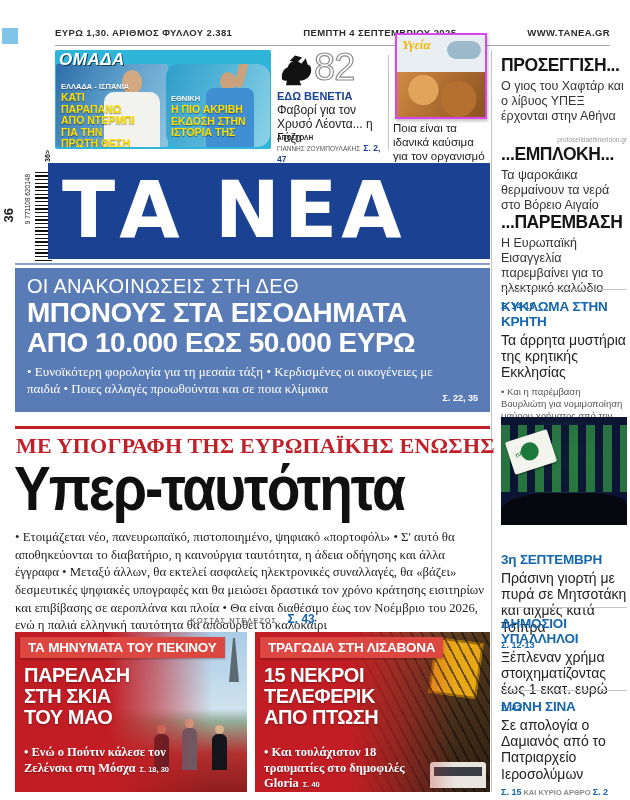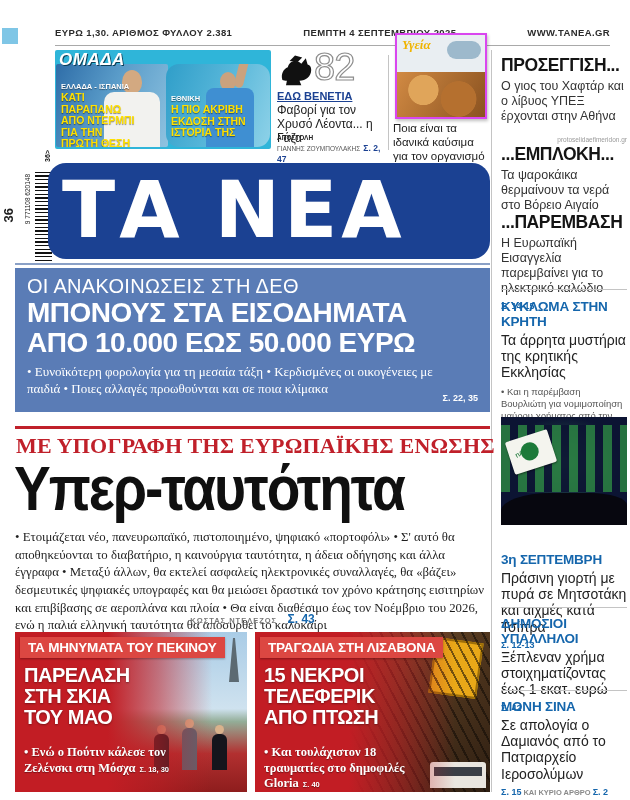--- a/index.html
+++ b/index.html
@@ -40,21 +40,21 @@
   .scard1 .txt{top:18px;width:76px;}
   .scard2 .txt{top:30px;width:88px;}
   .sk{font-size:7.5px;font-weight:700;color:#fff;margin-bottom:1px;text-shadow:0 1px 1px rgba(0,0,0,.45);}
   .st{font-size:10.5px;font-weight:800;color:#ffe000;line-height:1.1;text-shadow:0 1px 1px rgba(0,0,0,.45);}
 
   
   .venice{left:277px;top:52px;width:106px;height:100px;}
   .lion{position:absolute;left:0;top:2px;}
   .fest-num{position:absolute;left:37px;top:-6px;font-size:38px;font-weight:400;color:transparent;
             -webkit-text-stroke:1.2px #8d8d8d;letter-spacing:-1px;}
-  .venice-kicker{position:absolute;left:0;top:38px;font-size:11px;font-weight:800;color:#1b4192;text-decoration:underline;}
+  .venice-kicker{position:absolute;left:0;top:38px;font-size:11px;font-weight:800;color:#1b4192;}
   .venice-title{position:absolute;left:0;top:51px;width:106px;font-size:12px;color:#222;line-height:1.18;}
   .byl{position:absolute;left:0;top:82px;font-size:6.5px;color:#555;line-height:1.35;}
   .byl b{color:#222;}
   .pgs{font-weight:800;color:#1b4192;}
   .byl .pgs{font-size:8.5px;margin-left:3px;}
 
   .vdiv{width:1px;background:#c4c4c4;}
 
   
   .health-thumb{left:395px;top:33px;width:88px;height:82px;background:#e9eef2;border:2px solid #d946ef;
@@ -65,21 +65,21 @@
               background:radial-gradient(circle at 30% 40%,#e0a55a 0 22%,transparent 23%),
                          radial-gradient(circle at 70% 60%,#b5702f 0 26%,transparent 27%),
                          linear-gradient(120deg,#d18a43,#8a5220);}
   .health-hand{position:absolute;right:4px;top:6px;width:34px;height:18px;border-radius:10px;background:#9db9cc;}
   .health-cap{left:393px;top:121px;width:96px;font-size:11.5px;color:#222;line-height:1.22;}
   .health-pages{left:393px;top:164px;font-size:8.5px;}
 
   
   .masthead{left:48px;top:163px;width:442px;height:96px;background:#1b4192;color:#fff;
             font-size:78px;font-weight:800;letter-spacing:4px;line-height:94px;padding-left:14px;box-sizing:border-box;
-            font-family:"DejaVu Sans","Liberation Sans",sans-serif;border-radius:18px;}
+            font-family:"DejaVu Sans","Liberation Sans",sans-serif;}
   .mast-rule{left:15px;top:263px;width:475px;height:2px;background:#8aa0c6;}
 
   
   .banner{left:15px;top:268px;width:475px;height:144px;background:#5a7cb6;box-sizing:border-box;padding:7px 12px;}
   .banner-kicker{font-size:20px;color:#fff;font-weight:400;letter-spacing:.3px;}
   .banner-line{font-size:28px;font-weight:800;color:#fff;line-height:1.07;letter-spacing:-.5px;}
   .banner-bullets{margin-top:6px;width:430px;font-family:"Liberation Serif",serif;font-size:13px;color:#fff;line-height:1.3;}
   .banner-pages{position:absolute;right:12px;bottom:9px;font-size:9px;font-weight:800;color:#fff;}
 
   

